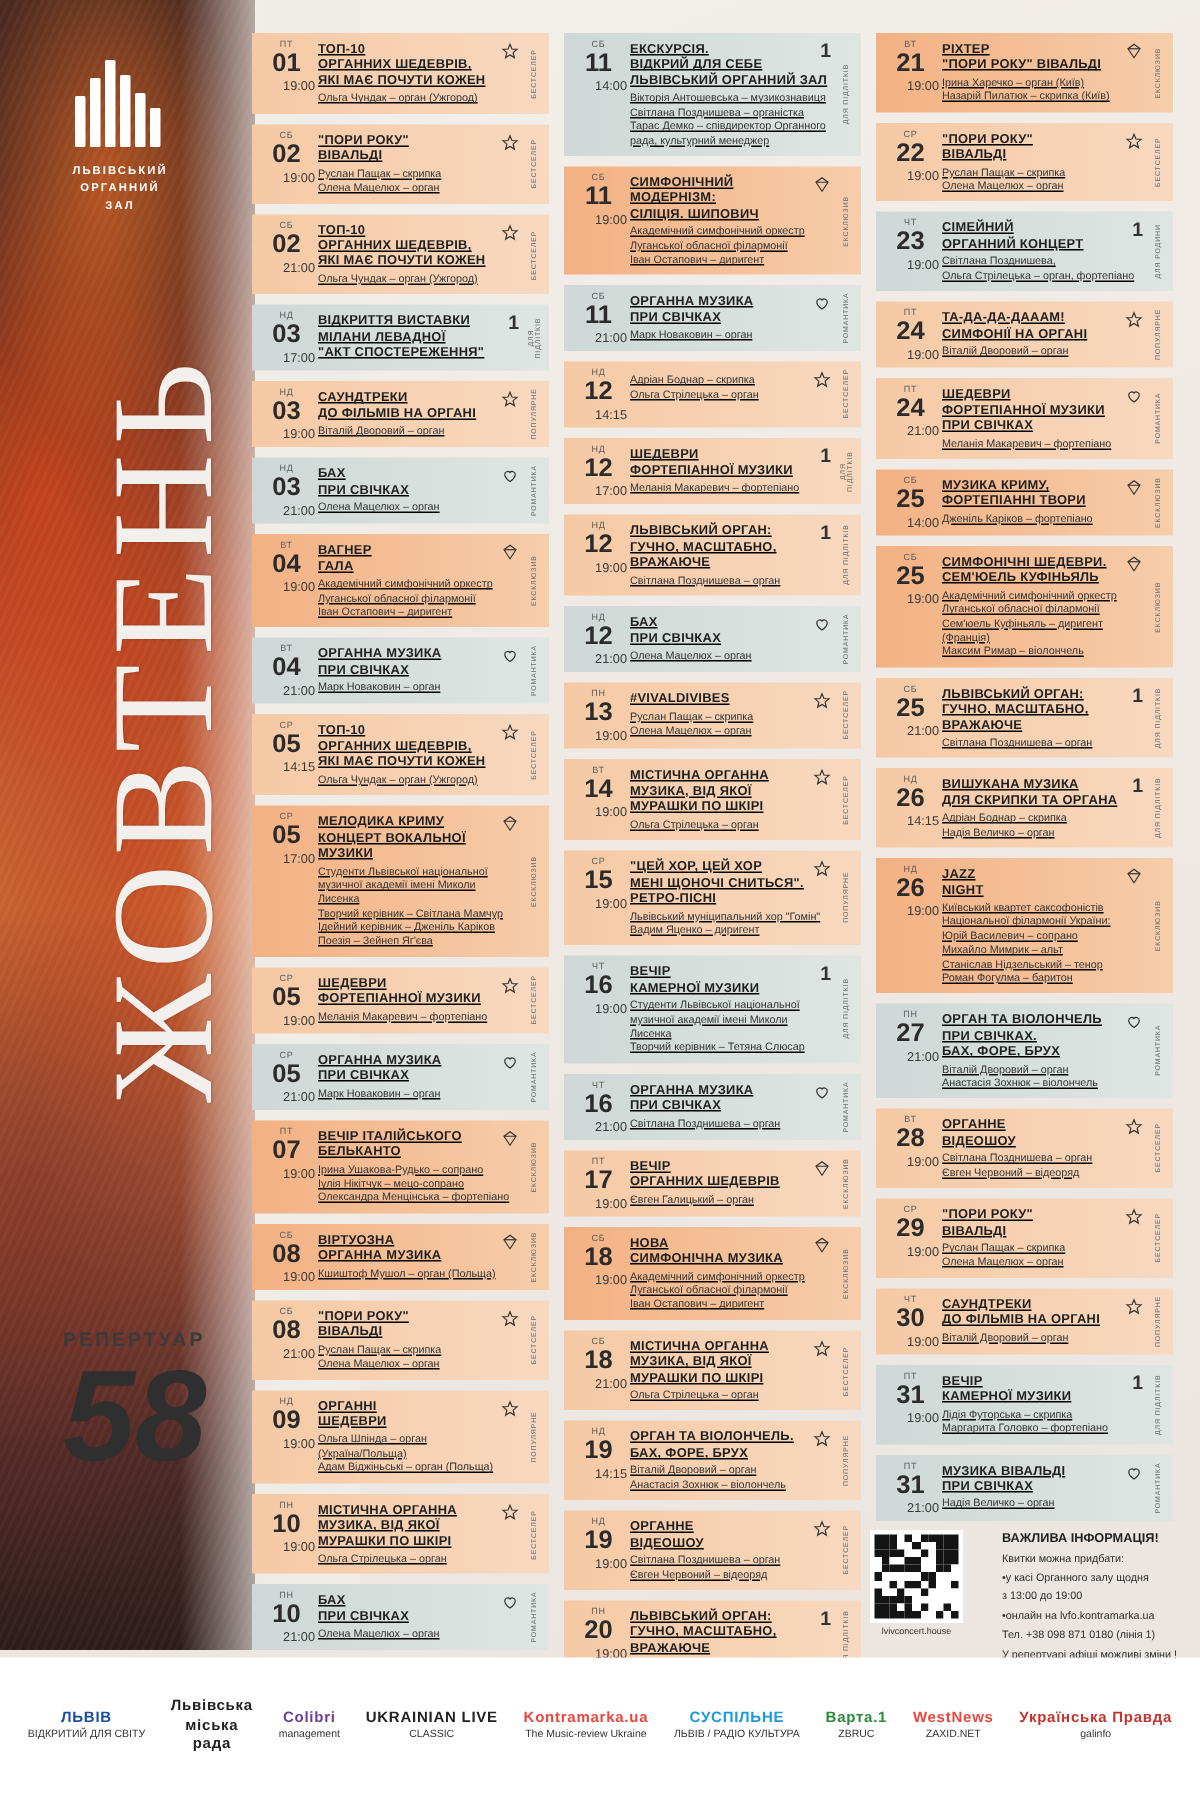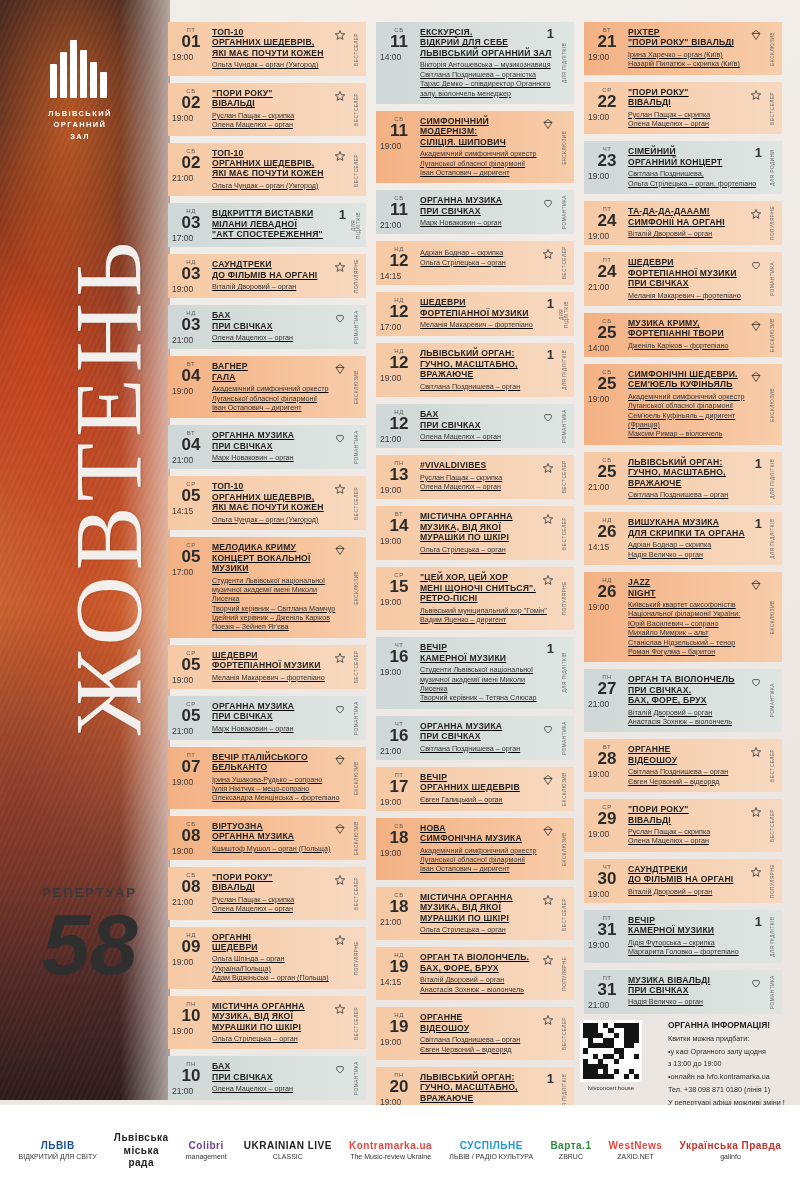--- a/index.html
+++ b/index.html
@@ -67,21 +67,21 @@
     background:#dfe3e1;
   }
   .card.warm  { background: linear-gradient(90deg,#f6c9a4,#f7d9c0); }
   .card.warm2 { background: linear-gradient(90deg,#f3b183,#f7cdaa); }
   .card.cool  { background: linear-gradient(90deg,#cfd8d6,#dfe5e3); }
   .card .date {
     position:absolute; left:6px; top:5px; width:34px; text-align:center;
   }
   .card .dow { font-size:6px; letter-spacing:.5px; color:#5c5c5c; }
   .card .dnum { font-size:17px; font-weight:700; line-height:1; color:#2b2b2b; }
-  .card .time { position:absolute; left:4px; top:30px; width:38px; text-align:left;
+  .card .time { position:absolute; left:4px; top:30px; width:38px; text-align:right;
     font-size:8.5px; color:#3a3a3a; }
   .card h3 { margin:0; font-size:8.6px; line-height:1.22; font-weight:700; color:#1f1f1f; letter-spacing:.2px; text-transform:uppercase;}
   .card .perf { margin-top:2px; font-size:7.2px; line-height:1.3; color:#333; }
   .card .perf div { white-space:normal; }
   .badge-side {
     position:absolute; right:3px; top:6px; bottom:6px; width:14px;
     writing-mode: vertical-rl; transform: rotate(180deg);
     font-size:4.6px; letter-spacing:.6px; color:#6a6a6a; text-align:center;
     display:flex; align-items:center; justify-content:center;
   }
@@ -489,21 +489,21 @@
         <div class="time">14:00</div>
         <h3>
           <div>ЕКСКУРСІЯ.</div>
           <div>ВІДКРИЙ ДЛЯ СЕБЕ</div>
           <div>ЛЬВІВСЬКИЙ ОРГАННИЙ ЗАЛ</div>
         </h3>
         <div class="perf">
           <div>Вікторія Антошевська – музикознавиця</div>
           <div>Світлана Позднишева – органістка</div>
           <div>Тарас Демко – співдиректор Органного</div>
-          <div>залу, віолончель менеджер</div>
+          <div>рада, культурний менеджер</div>
         </div>
         <div class="kids">1</div>
         <div class="badge-side">ДЛЯ ПІДЛІТКІВ</div>
       </div>
       <div class="card warm2">
         <div class="date">
           <div class="dow">СБ</div>
           <div class="dnum">11</div>
         </div>
         <div class="time">19:00</div>
@@ -1245,21 +1245,21 @@
         <i></i>
         <i class="b"></i>
         <i></i>
         <i class="b"></i>
       </div>
     </div>
   <div class="qr-label">lvivconcert.house</div>
 </div>
 
 <div class="info" style="left:668px;width:120px;">
-  <h4>ОРГАННА ІНФОРМАЦІЯ!</h4>
+  <h4>ВАЖЛИВА ІНФОРМАЦІЯ!</h4>
   <p>Квитки можна придбати:</p>
   <p>•у касі Органного залу щодня</p>
   <p>з 13:00 до 19:00</p>
   <p>•онлайн на lvfo.kontramarka.ua</p>
   <p>Тел. +38 098 871 0180 (лінія 1)</p>
   <p>У репертуарі афіші можливі зміни !</p>
 </div>
 
 <div class="footer" id="footer">
     <div class="logo-item">

